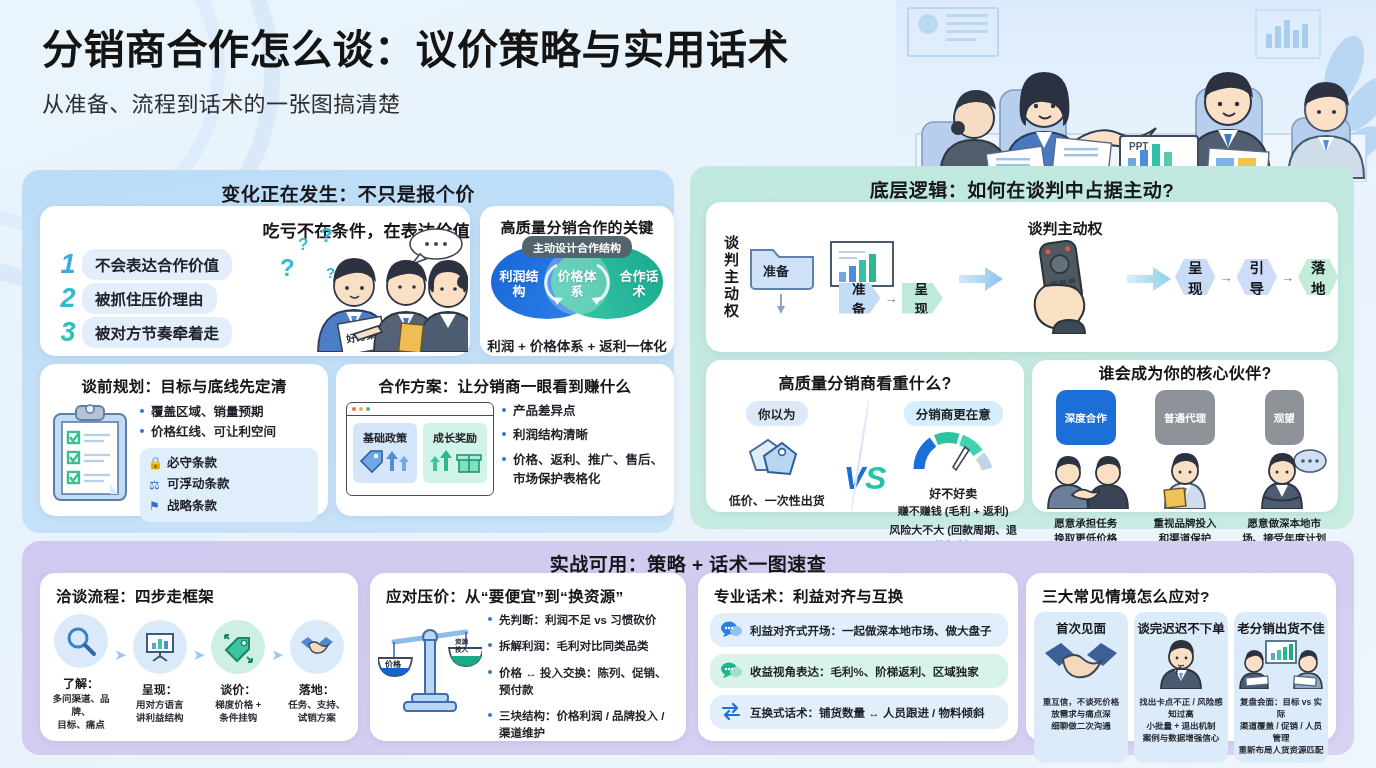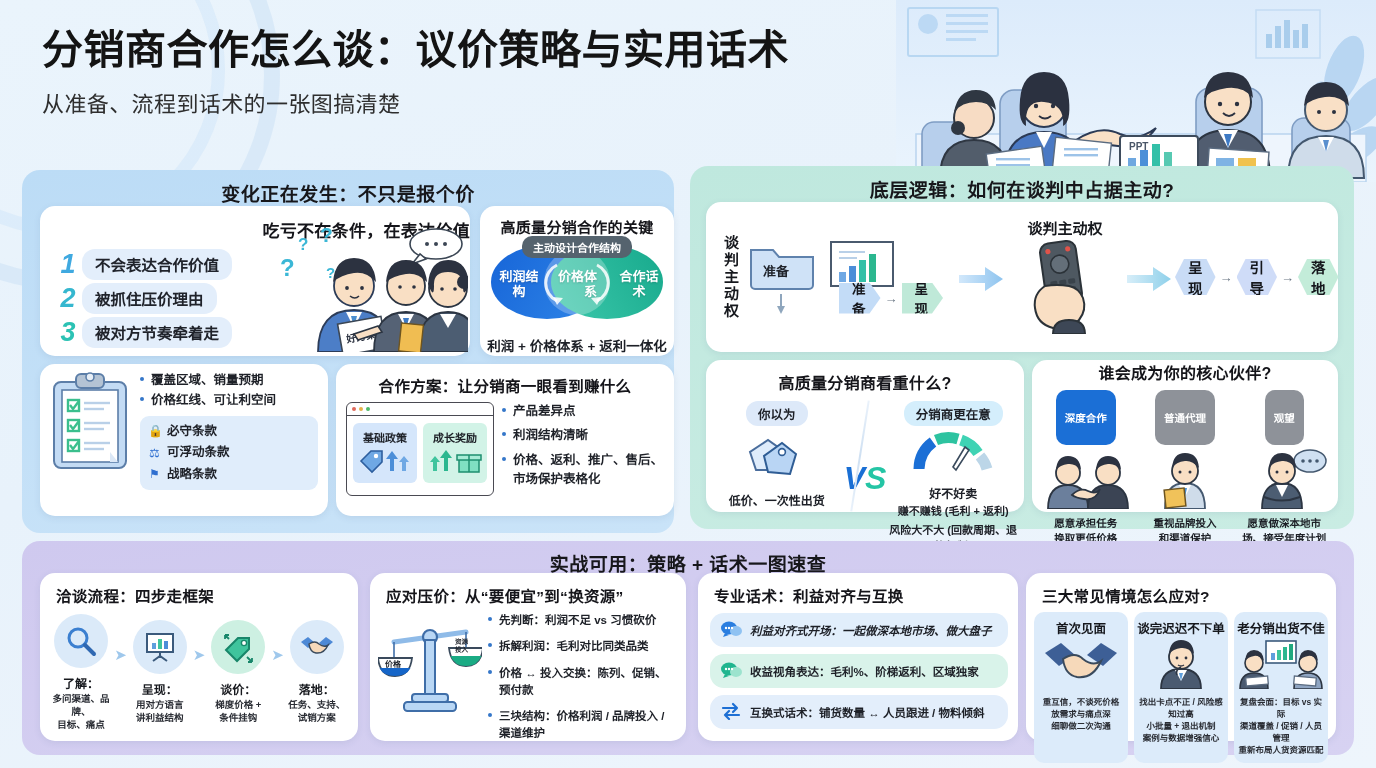--- a/index.html
+++ b/index.html
@@ -219,21 +219,21 @@
   .press-bullets li { list-style:none; position:relative; padding-left:11px; margin-bottom:9px;}
   .press-bullets li:before {
     content:""; position:absolute; left:0; top:5px; width:4px; height:4px;
     border-radius:50%; background:#3577c9;
   }
   .script-item {
     display:flex; align-items:center; gap:8px; border-radius:14px;
     padding:7px 10px; margin:7px 10px 0 12px;
     font-size:11.5px; font-weight:bold; color:#1d2027;
   }
-  .script-item.s1 { background:#e1eefb;font-style:italic; }
+  .script-item.s1 { background:#e1eefb; }
   .script-item.s2 { background:#d9f3ea; }
   .script-item.s3 { background:#e3eefb; }
 
   .case-row { display:flex; gap:6px; padding:6px 8px 0; }
   .case-col { flex:1; background:#dcebfa; border-radius:10px; padding:6px 3px 7px; text-align:center; }
   .case-h { font-size:12.5px; font-weight:bold; color:#16181d; }
   .case-cap { font-size:8.5px; font-weight:bold; color:#2a2d34; line-height:1.4; margin-top:2px;}
 </style>
 </head>
 <body>
@@ -443,27 +443,28 @@
       <div class="venn-l"></div>
       <div class="venn-r"></div>
       <div class="venn-c"></div>
       <svg style="position:absolute;left:44px;top:12px" width="84" height="52" viewBox="0 0 84 52">
         <path d="M22 8 a20 20 0 0 0 0 36" fill="none" stroke="#fff" stroke-width="3" opacity=".85"></path>
         <path d="M18 40 l4 8 l6-7z" fill="#fff" opacity=".85"></path>
         <path d="M62 8 a20 20 0 0 1 0 36" fill="none" stroke="#fff" stroke-width="3" opacity=".85"></path>
         <path d="M66 40 l-4 8 l-6-7z" fill="#fff" opacity=".85"></path>
       </svg>
       <div class="venn-txt venn-t1" style="white-space:pre-line;width:40px;">利润结构</div>
-      <div class="venn-txt venn-t2" style="white-space:pre-line;width:40px;text-align:right;">价格体系</div>
+      <div class="venn-txt venn-t2" style="white-space:pre-line;width:40px;">价格体系</div>
       <div class="venn-txt venn-t3" style="white-space:pre-line;width:40px;">合作话术</div>
     </div>
     <div class="key-foot">利润 + 价格体系 + 返利一体化</div>
   </div>
 
   <div class="card" id="c-plan">
+    <div class="card-h">谈前规划：目标与底线先定清</div>
     <div class="plan-body">
       <div>
         <svg width="86" height="102" viewBox="0 0 86 102">
           <rect x="6" y="12" width="72" height="86" rx="7" fill="#c3dbf4" stroke="#5c7ea8" stroke-width="2"></rect>
           <rect x="14" y="20" width="56" height="72" fill="#fff" stroke="#5c7ea8" stroke-width="1.6"></rect>
           <rect x="28" y="4" width="28" height="14" rx="5" fill="#b4c3d4" stroke="#5c7ea8" stroke-width="2"></rect>
           <circle cx="42" cy="7" r="4" fill="#e7eef6" stroke="#5c7ea8" stroke-width="1.6"></circle>
           <g stroke="#3bbf8d" stroke-width="2.4" fill="none">
             <rect x="20" y="30" width="11" height="11" stroke="#3bbf8d"></rect>
             <path d="M22 35 l3 4 l6-8"></path>

